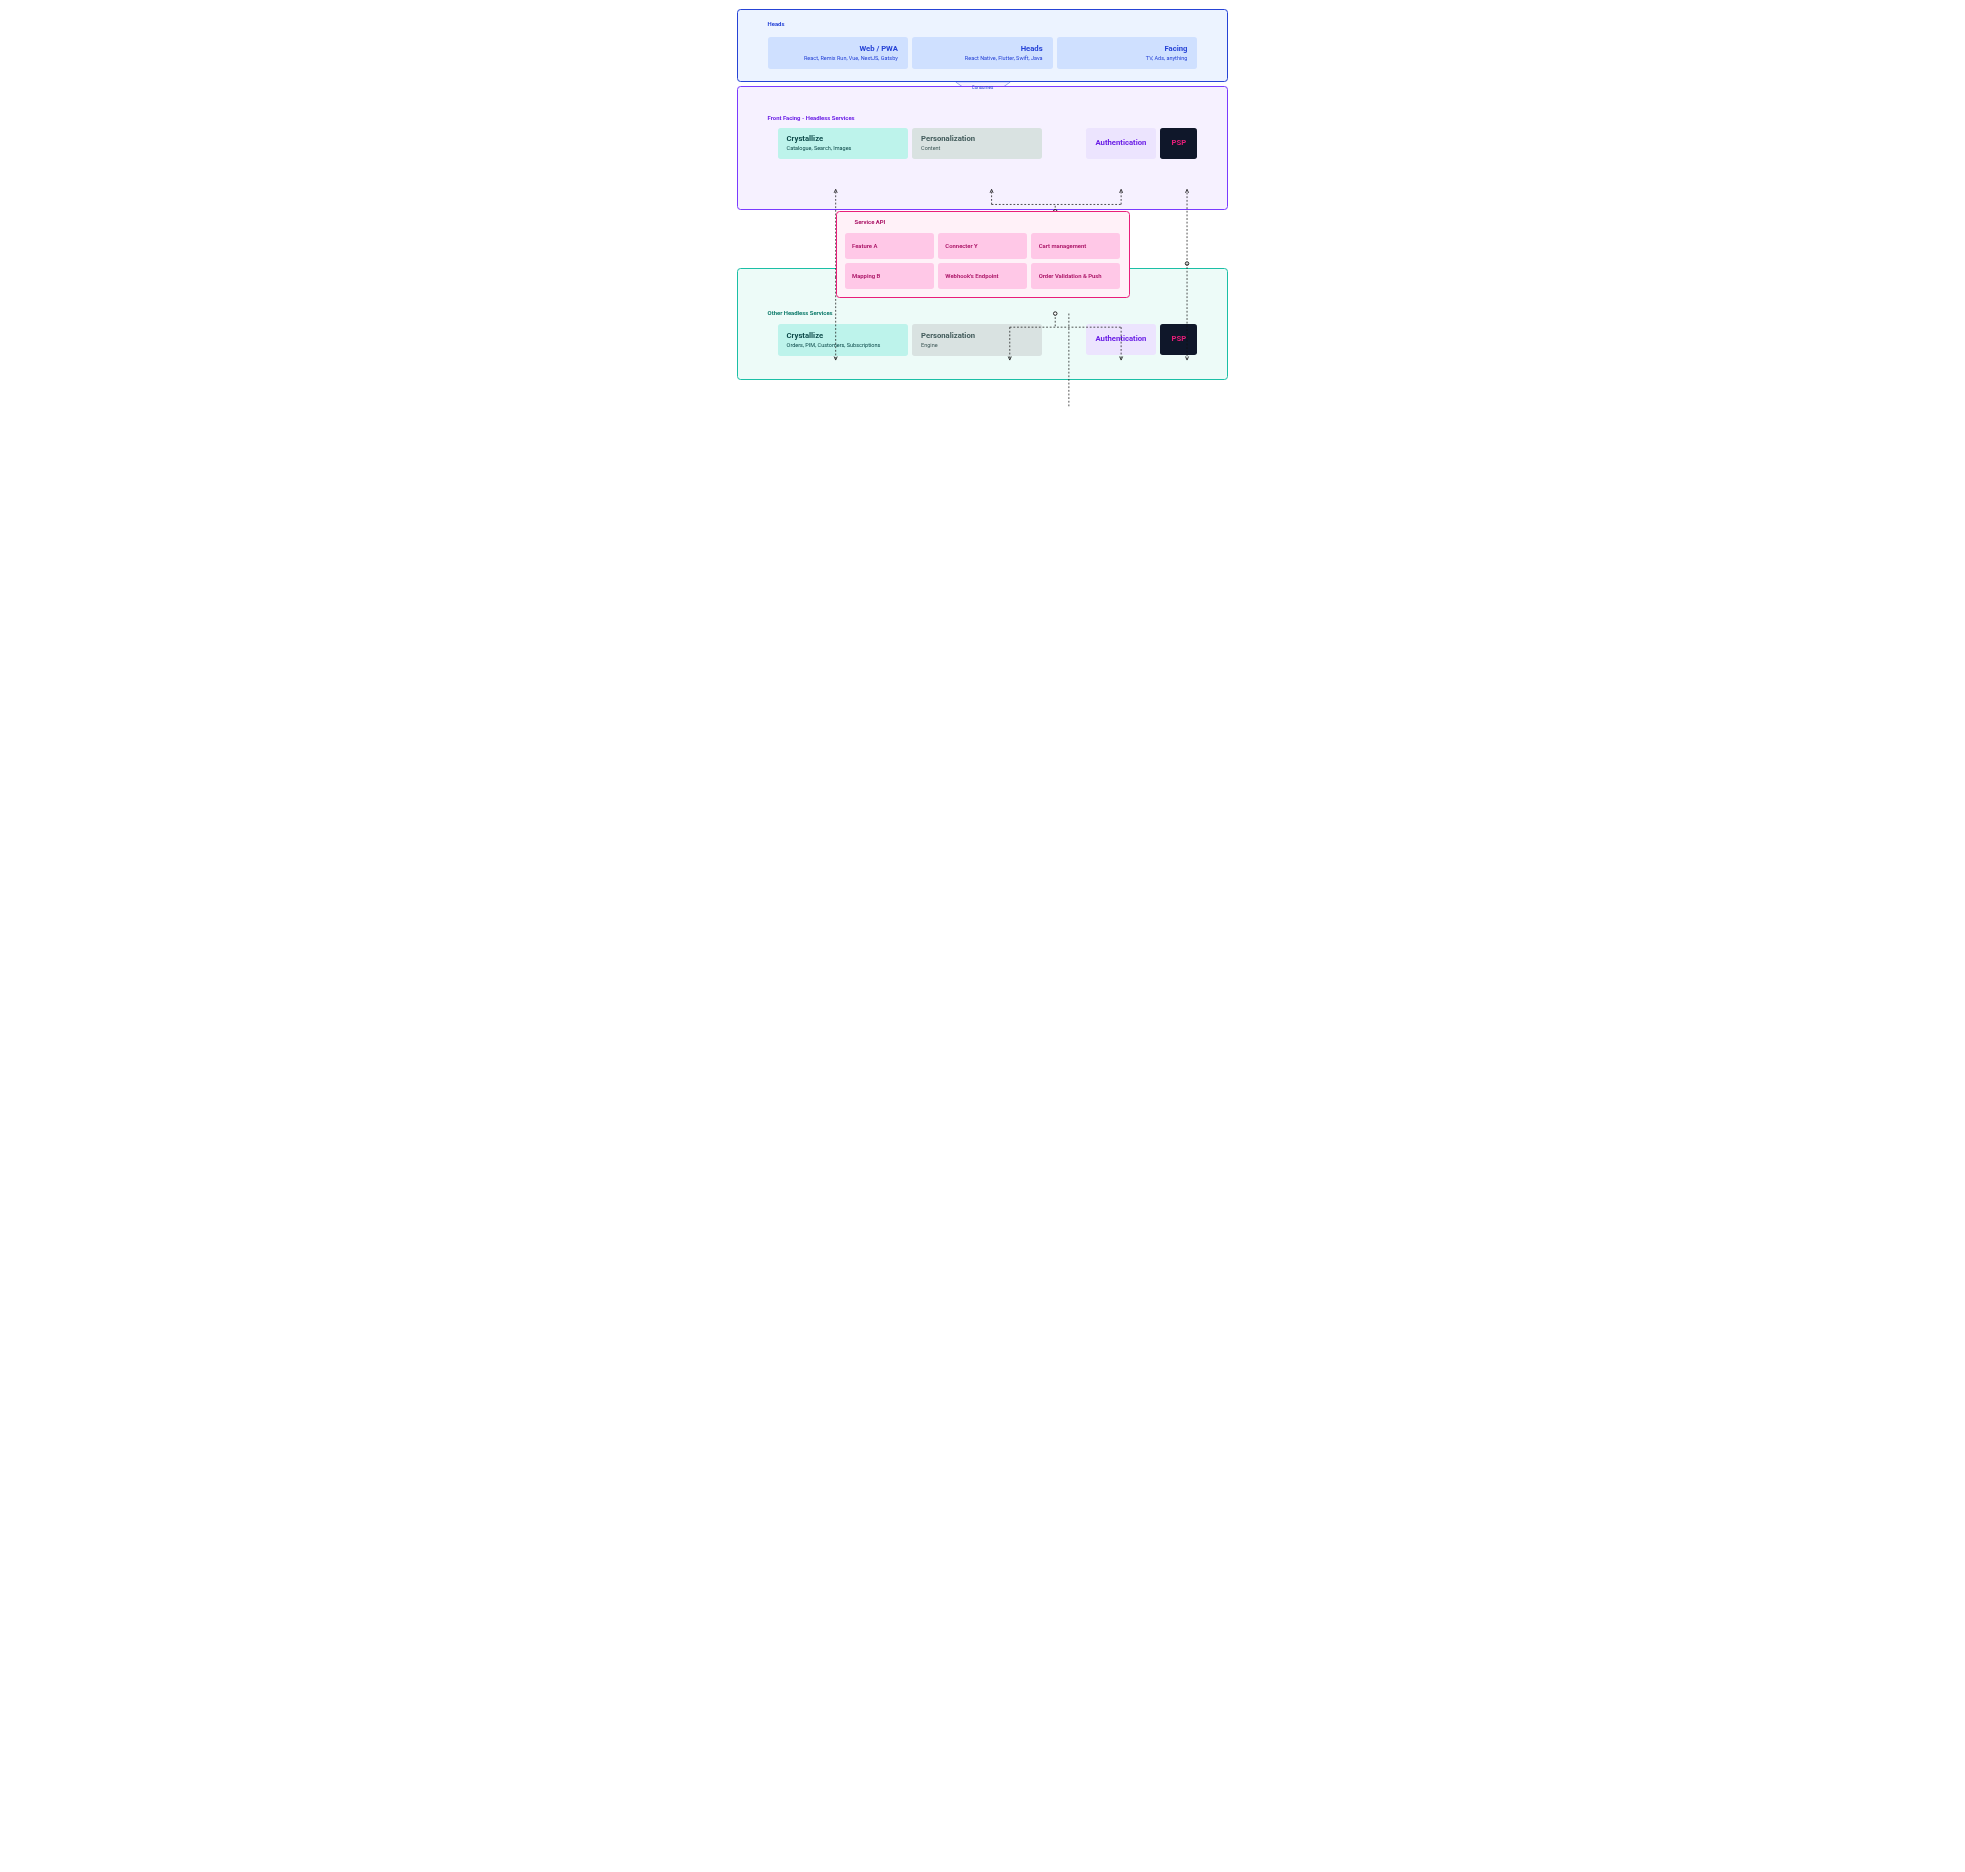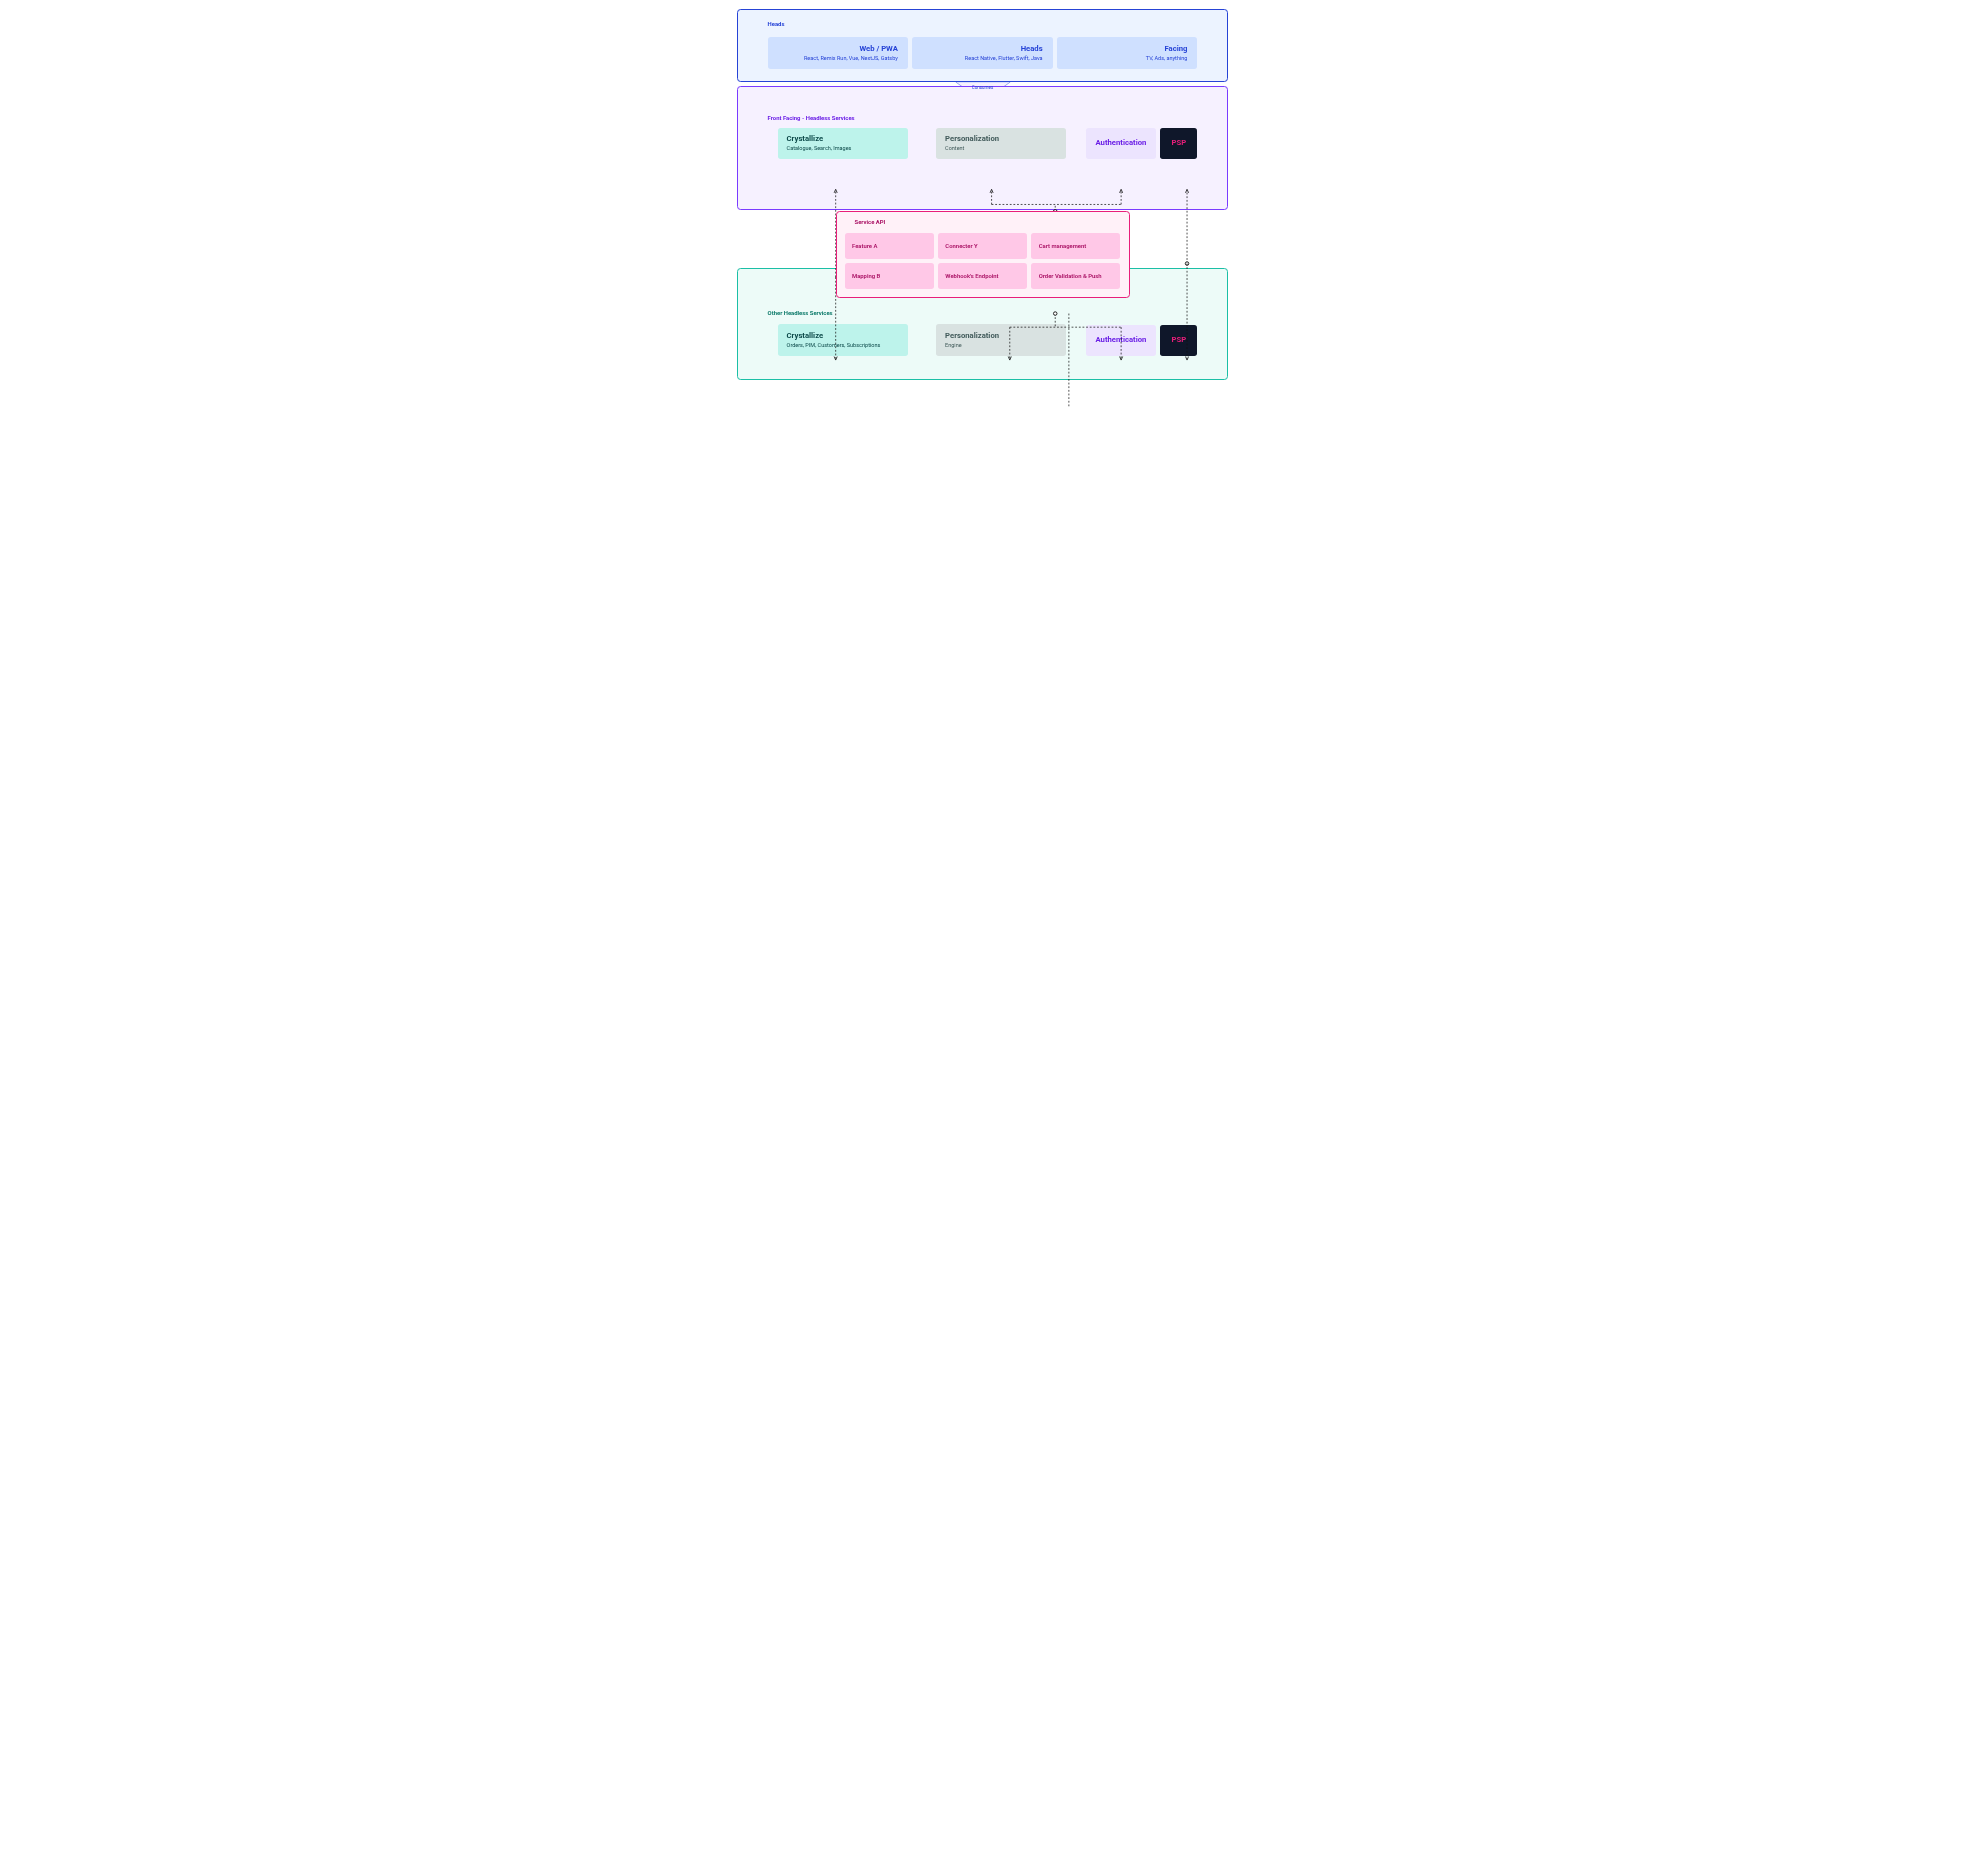--- a/index.html
+++ b/index.html
@@ -72,33 +72,33 @@
   .front {
     border: 0.5px solid #7a3bff;
     background: #f6f1ff;
     padding-top: 41px;
     padding-left: 29.6px;
     padding-right: 29.6px;
     padding-bottom: 50px;
     margin-top: -0.5px;
   }
   .front .panel-title { top: 28px; left: 29.6px; color: #6a1ee6; }
-  .svc-row { display: flex; gap: 4.5px; align-items: center; padding-left: 10px; }
+  .svc-row { display: flex; gap: 4.5px; align-items: flex-start; padding-left: 10px; }
   .svc-card {
     border-radius: 2.7px;
     padding: 6.4px 9px 8.2px 9px;
   }
   .svc-card .t { font-weight: 700; font-size: 7.7px; margin-bottom: 1.8px; }
   .svc-card .s { font-size: 5.5px; }
 
   .cryst { background: #bdf3eb; }
   .cryst .t { color: #0d4a4a; }
   .cryst .s { color: #0d4a4a; }
 
-  .pers { background: #d9e2e1; margin-left: 24px; }
+  .pers { background: #d9e2e1; }
   .pers .t { color: #415a5a; }
   .pers .s { color: #415a5a; }
 
   .auth { background: #ece4fe; }
   .auth .t { color: #6a1ee6; }
 
   .psp { background: #0f172a; }
   .psp .t { color: #e81e7a; }
 
   

